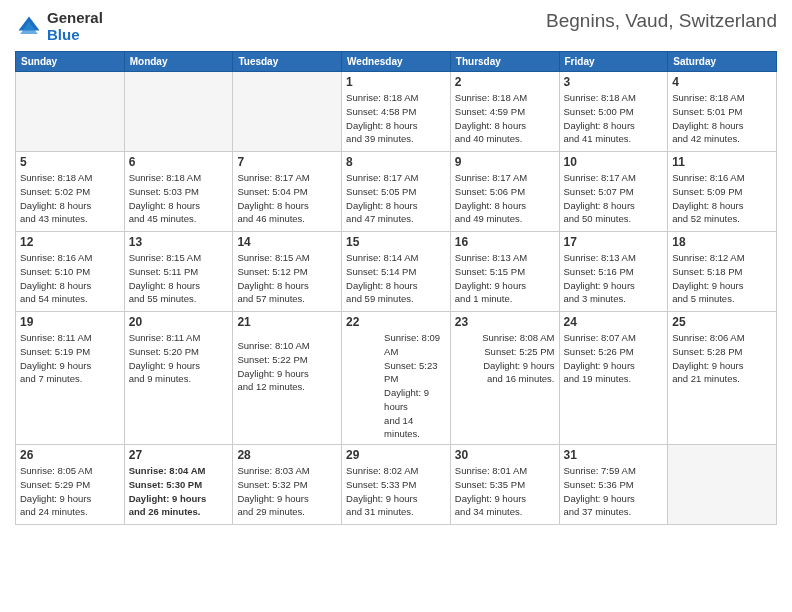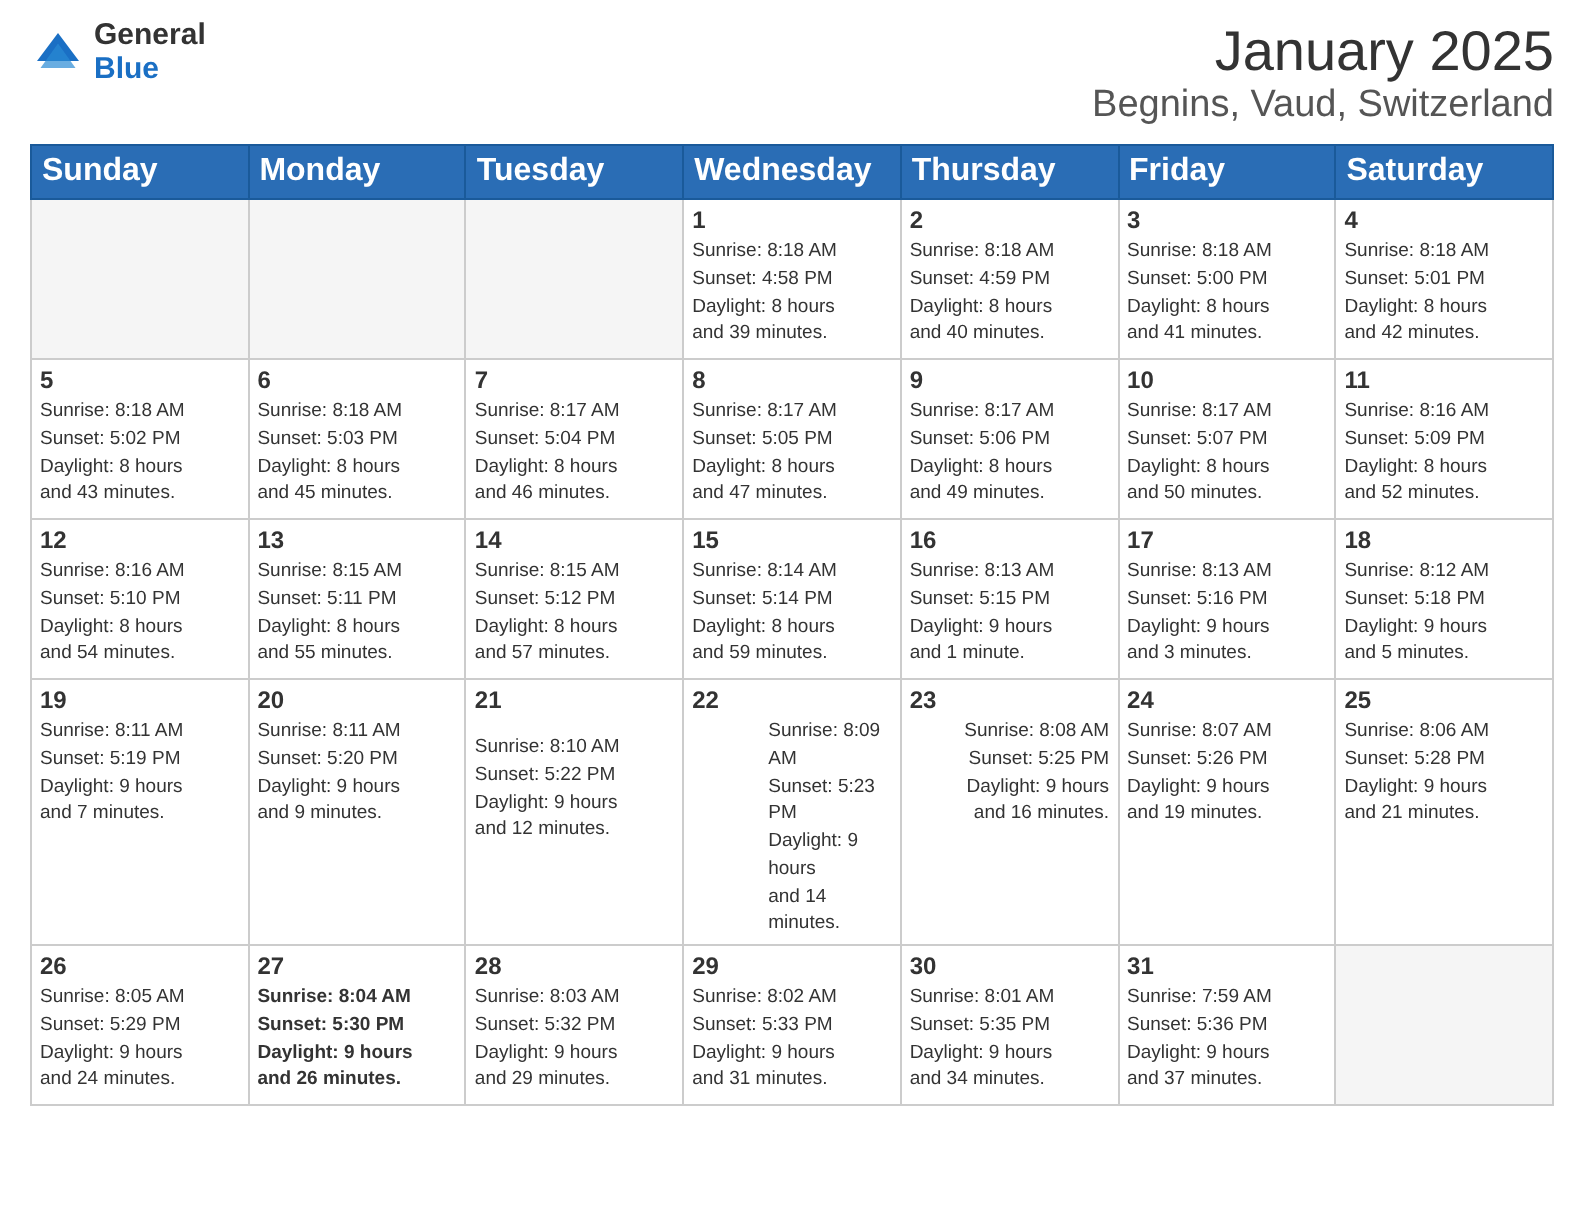--- a/index.html
+++ b/index.html
@@ -44,21 +44,21 @@
       color: #555;
     }
     .calendar {
       width: 100%;
       border-collapse: collapse;
       border: 1px solid #ccc;
     }
     .calendar th {
       background: #2a6db5;
       color: #fff;
-      font-size: 16px;
+      font-size: 10px;
       font-weight: bold;
       padding: 4px 5px;
       text-align: left;
       border: 1px solid #1a5a9a;
     }
     .calendar td {
       width: calc(100% / 7);
       vertical-align: top;
       border: 1px solid #ccc;
       padding: 3px 4px;
@@ -93,21 +93,20 @@
         <polygon points="16,10 26,24 6,24" fill="#2a8ad4" opacity="0.7"></polygon>
       </svg>
       <div>
         <div style="font-size:15px;font-weight:bold;line-height:1.1;">
           <span style="color:#333;">General</span><br>
           <span style="color:#1a6fc4;">Blue</span>
         </div>
       </div>
     </div>
     <div class="title-block">
-      <div class="month-title">January 2025</div>
       <div class="location">Begnins, Vaud, Switzerland</div>
     </div>
   </div>
 
   <table class="calendar">
     <thead>
       <tr>
       <th>Sunday</th>
           <th>Monday</th>
           <th>Tuesday</th>

